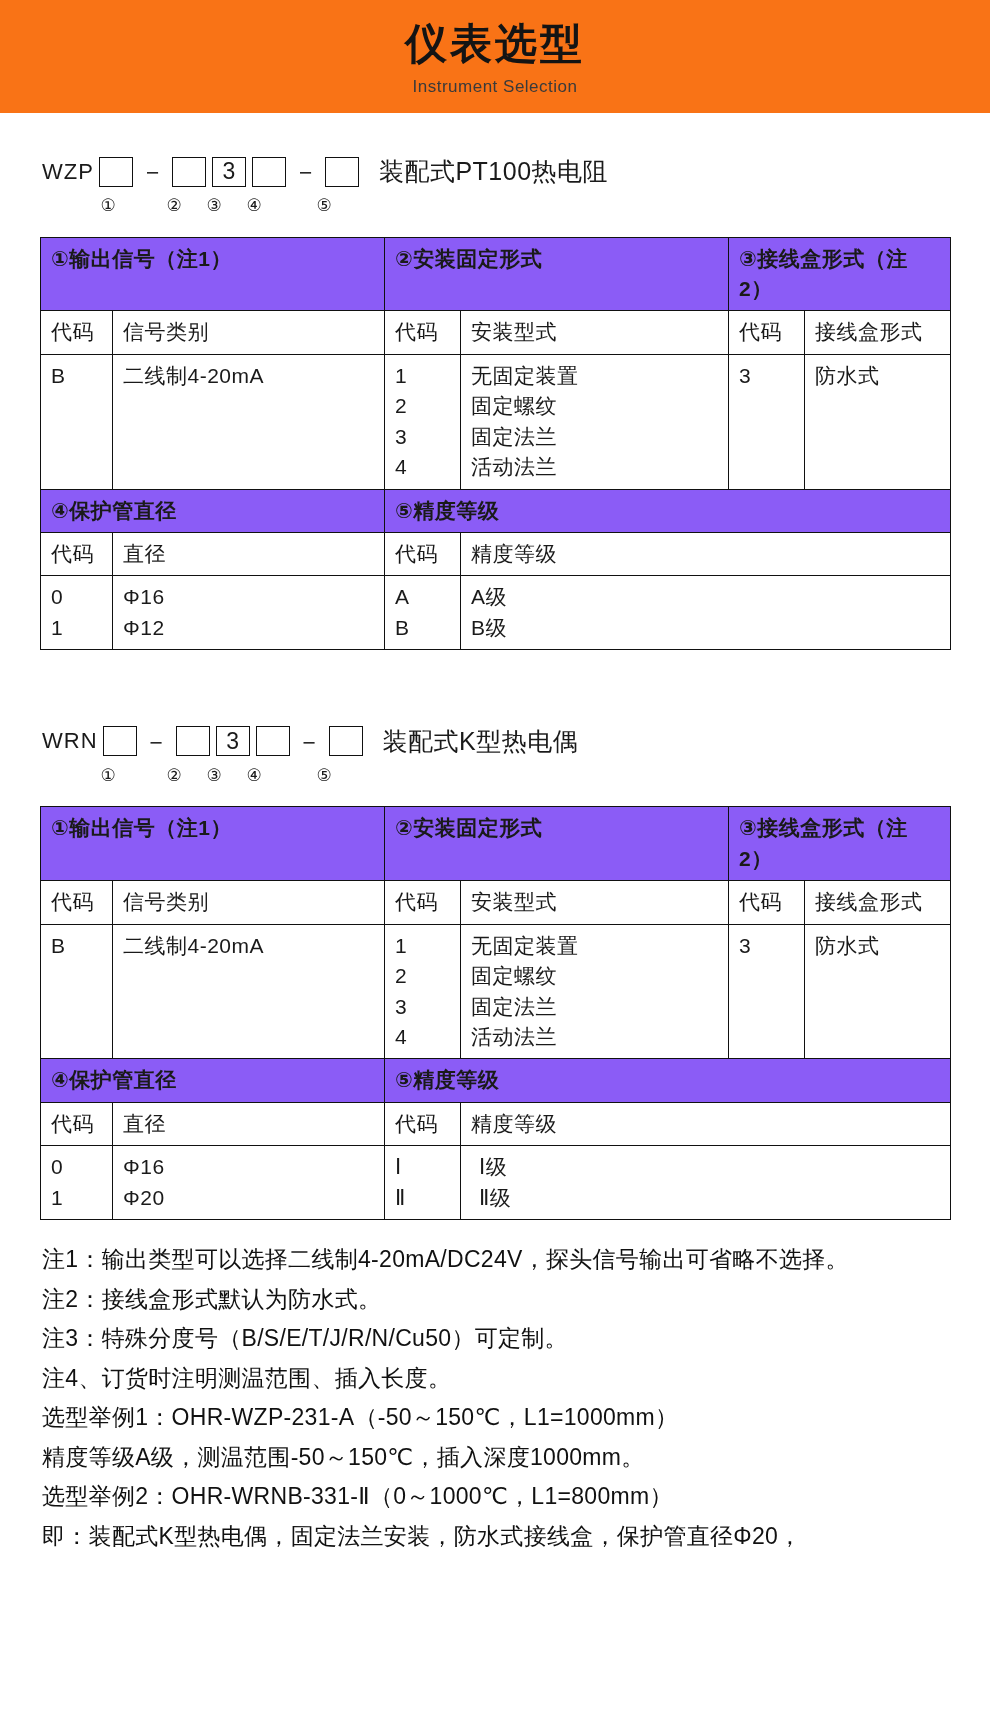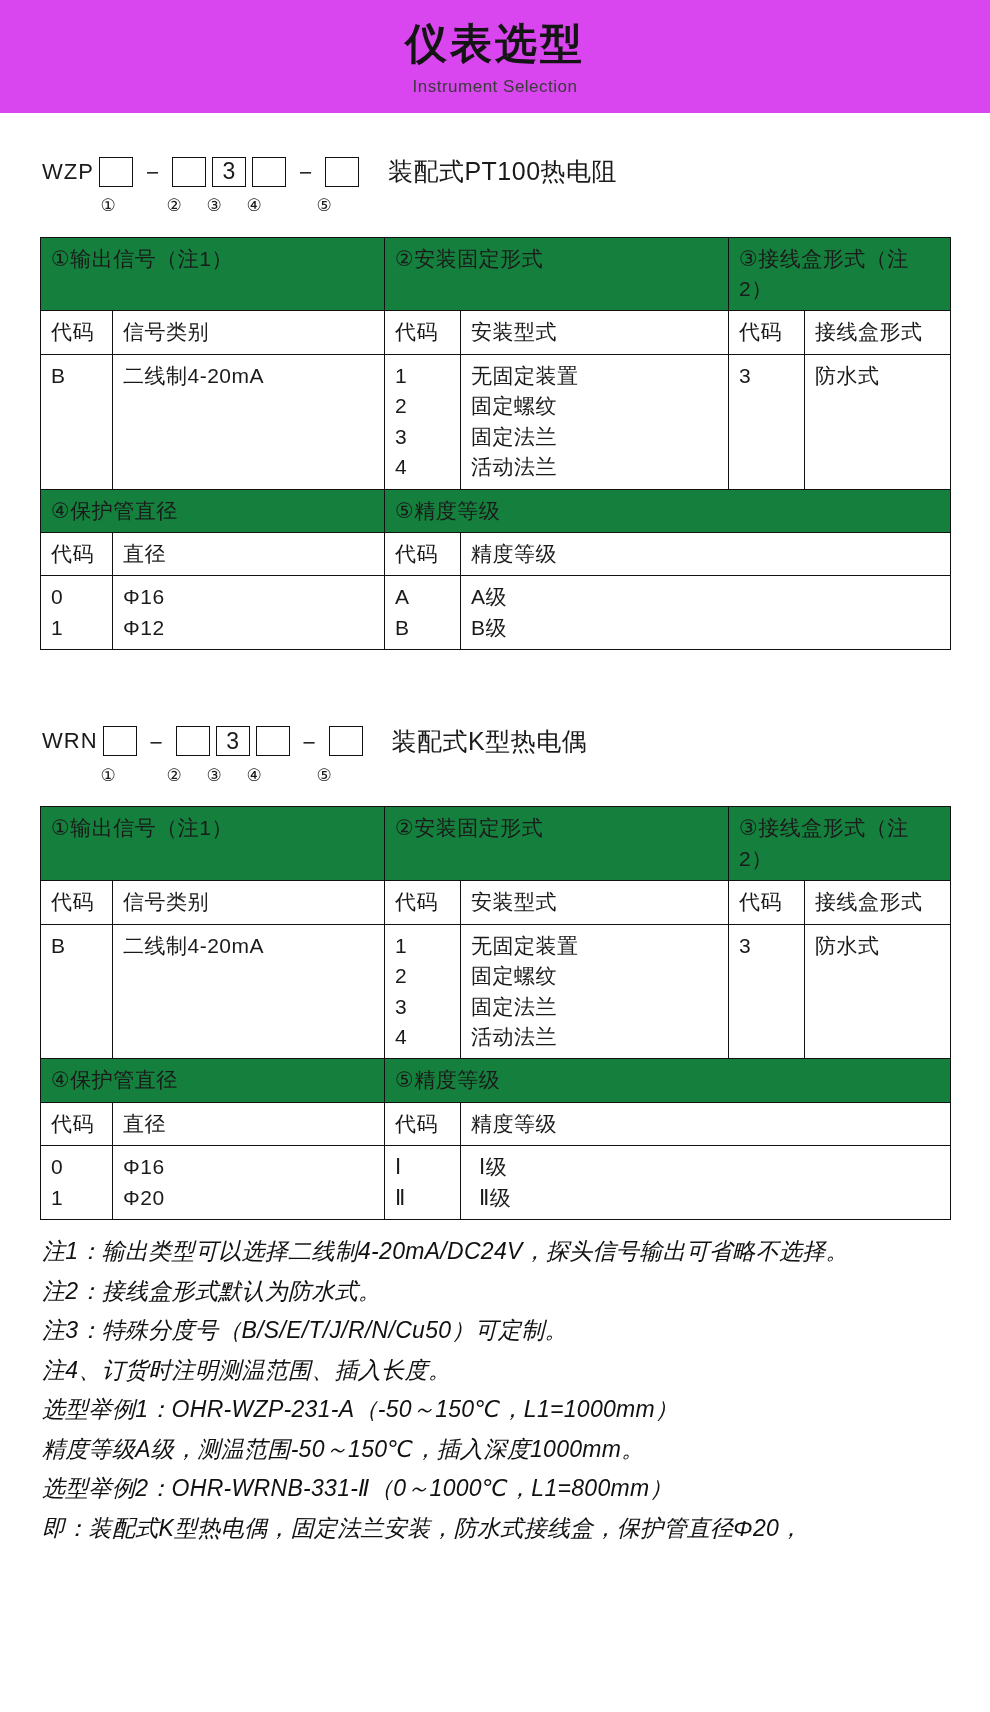--- a/index.html
+++ b/index.html
@@ -7,21 +7,21 @@
     margin: 0; padding: 0;
     width: 990px;
     background: #ffffff;
     font-family: "Liberation Sans", "DejaVu Sans", sans-serif;
     color: #1a1a1a;
   }
   .page { width: 990px; min-height: 1712px; position: relative; }
 
   
   .header {
-    background: #d946ef;
+    background: #f97316;
     width: 100%;
     padding: 18px 0 16px 0;
     text-align: center;
   }
   .header-title {
     font-size: 42px;
     font-weight: 700;
     letter-spacing: 3px;
     color: #141414;
     line-height: 1.25;
@@ -60,21 +60,21 @@
     display: flex; align-items: center; justify-content: center;
     font-size: 23px; font-weight: 400;
   }
   .code-dash {
     font-size: 25px;
     margin: 0 4px;
     line-height: 1;
   }
   .code-desc {
     font-size: 25px;
-    margin-left: 26px;
+    margin-left: 17px;
     letter-spacing: 0.5px;
   }
   .circle-row {
     display: flex;
     align-items: center;
     height: 26px;
     margin-top: 4px;
     font-size: 17px;
   }
   .circle-row span {
@@ -92,37 +92,38 @@
   }
   table.spec td {
     border: 1.5px solid #111;
     padding: 6px 10px;
     font-size: 21px;
     vertical-align: top;
     line-height: 1.45;
     letter-spacing: 0.5px;
   }
   td.grp {
-    background: #15803d;
+    background: #8b5cf6;
     font-size: 22px;
     padding: 9px 10px;
+    font-weight: bold;
   }
   td.ctr { text-align: left; margin-left: 36px; }
   .stack { line-height: 1.72; }
 
   
   col.c1 { width: 72px; }
   col.c2 { width: 272px; }
   col.c3 { width: 76px; }
   col.c4 { width: 268px; }
   col.c5 { width: 76px; }
   col.c6 { width: 146px; }
 
   
-  .notes { margin-top: 12px; padding: 0 62px 30px 42px; font-style: italic; }
+  .notes { margin-top: 20px; padding: 0 62px 30px 42px; }
   .note-line {
     font-size: 23px;
     line-height: 1.72;
     letter-spacing: 0.3px;
     color: #111;
   }
 
   .spacer-32 { height: 32px; }
 </style>
 </head>

